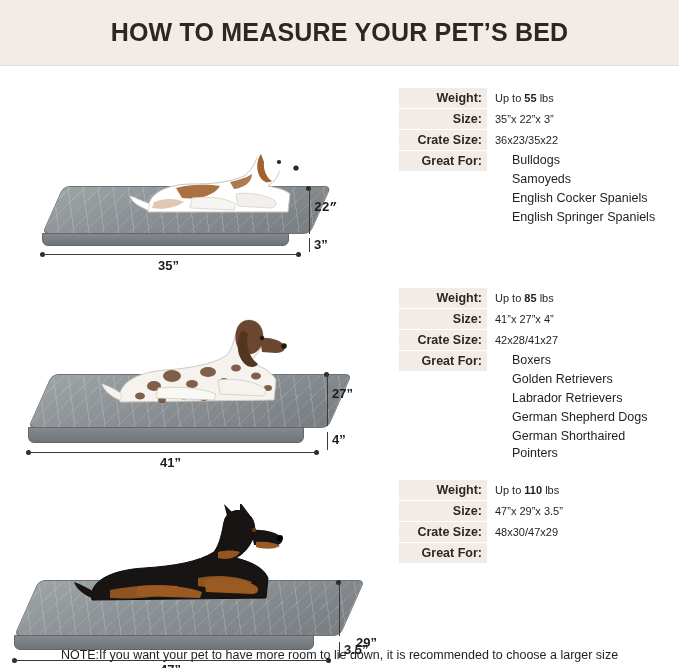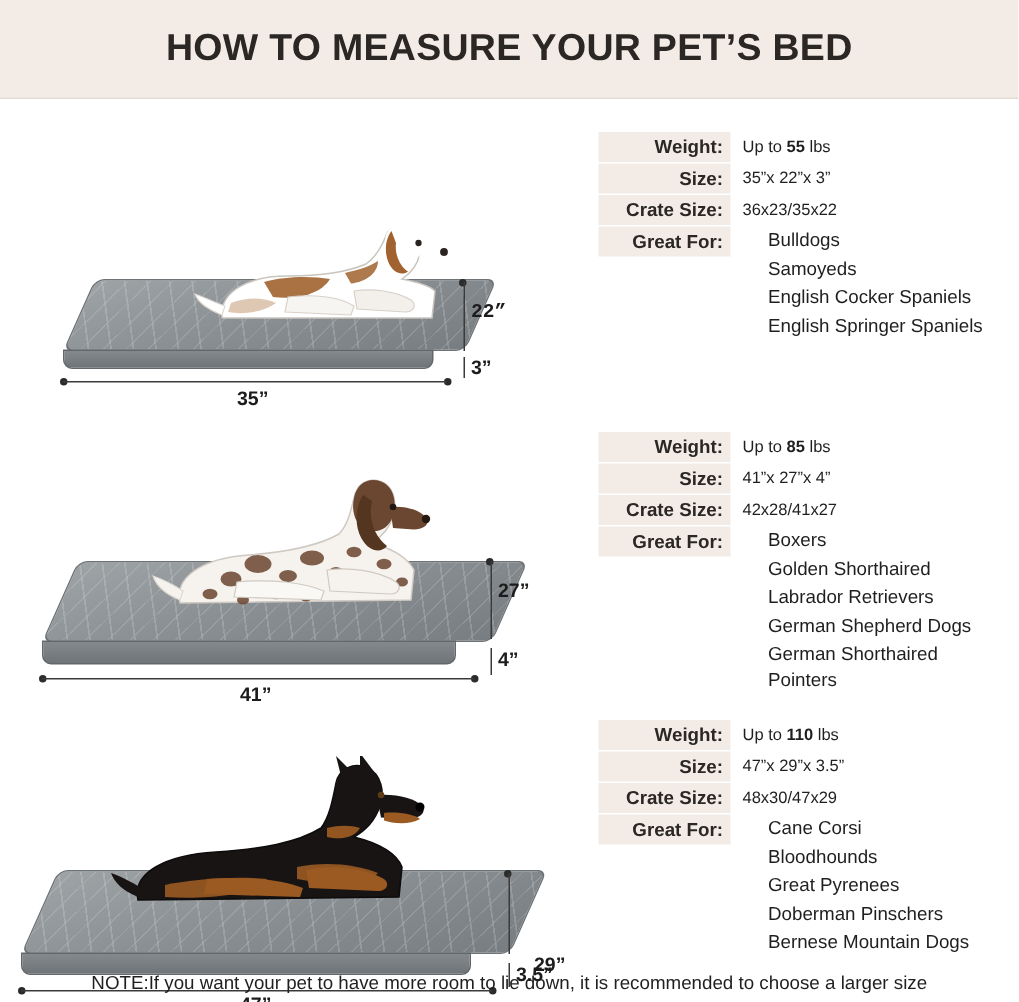--- a/index.html
+++ b/index.html
@@ -299,21 +299,21 @@
         <div class="spec-val">41”x 27”x 4”</div>
       </div>
       <div class="spec-row">
         <div class="spec-key">Crate Size:</div>
         <div class="spec-val">42x28/41x27</div>
       </div>
       <div class="spec-row">
         <div class="spec-key">Great For:</div>
         <div class="great-list">
           <div>Boxers</div>
-          <div>Golden Shorthaired</div>
+          <div>Golden Retrievers</div>
           <div>Labrador Retrievers</div>
           <div>German Shepherd Dogs</div>
           <div>German Shorthaired Pointers</div>
         </div>
       </div>
     </div>
   </div>
 
   <div class="section" style="height:210px;">
     <div class="illus" style="height:210px;">
@@ -378,26 +378,19 @@
       <div class="spec-row">
         <div class="spec-key">Size:</div>
         <div class="spec-val">47”x 29”x 3.5”</div>
       </div>
       <div class="spec-row">
         <div class="spec-key">Crate Size:</div>
         <div class="spec-val">48x30/47x29</div>
       </div>
       <div class="spec-row">
         <div class="spec-key">Great For:</div>
-        <div class="great-list">
-          <div>Cane Corsi</div>
-          <div>Bloodhounds</div>
-          <div>Great Pyrenees</div>
-          <div>Doberman Pinschers</div>
-          <div>Bernese Mountain Dogs</div>
-        </div>
       </div>
     </div>
   </div>
 
 </div>
 
 <div class="note">NOTE:If you want your pet to have more room to lie down, it is recommended to choose a larger size</div>
 
 </body></html>

